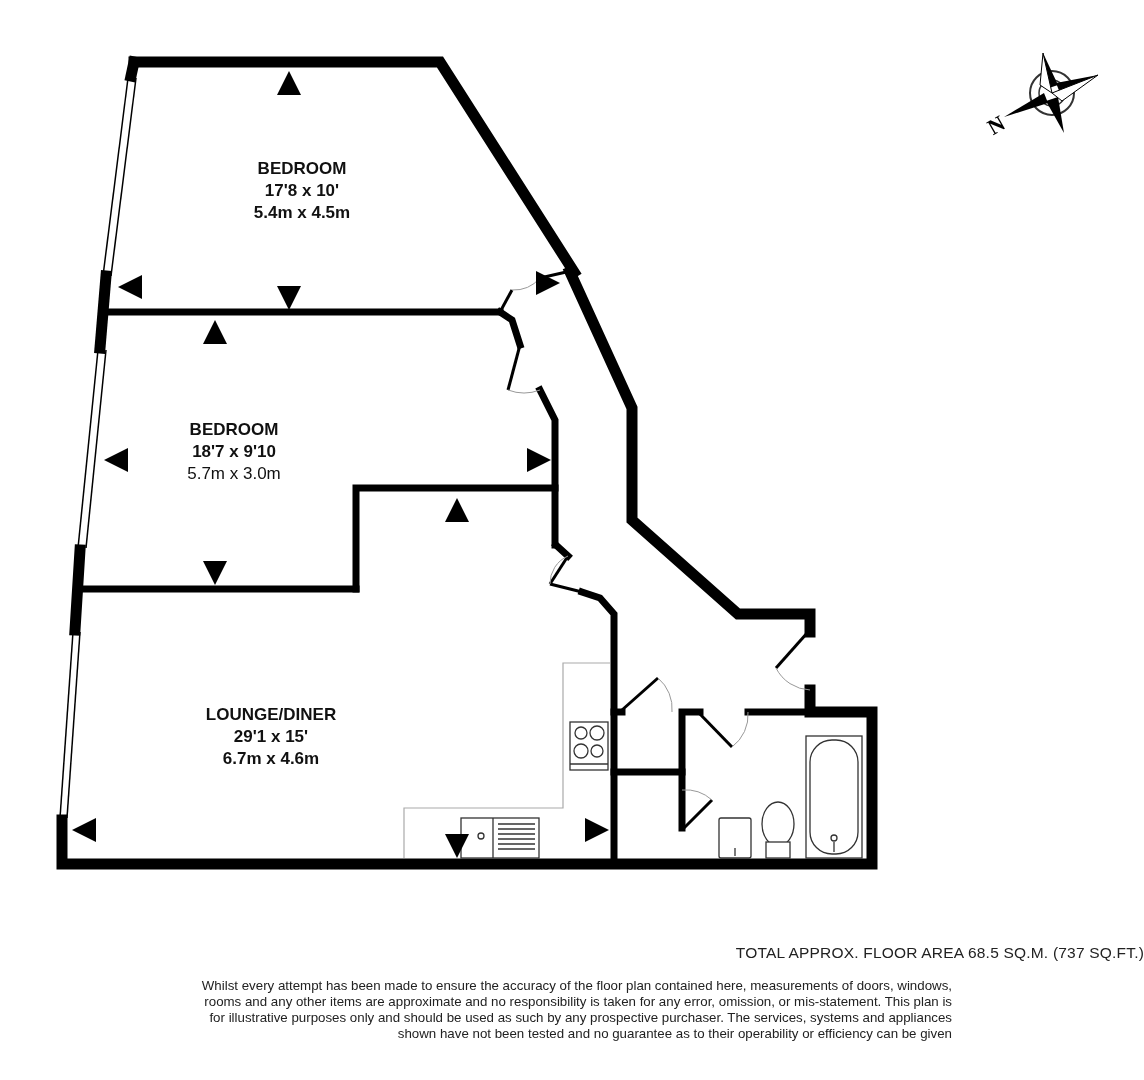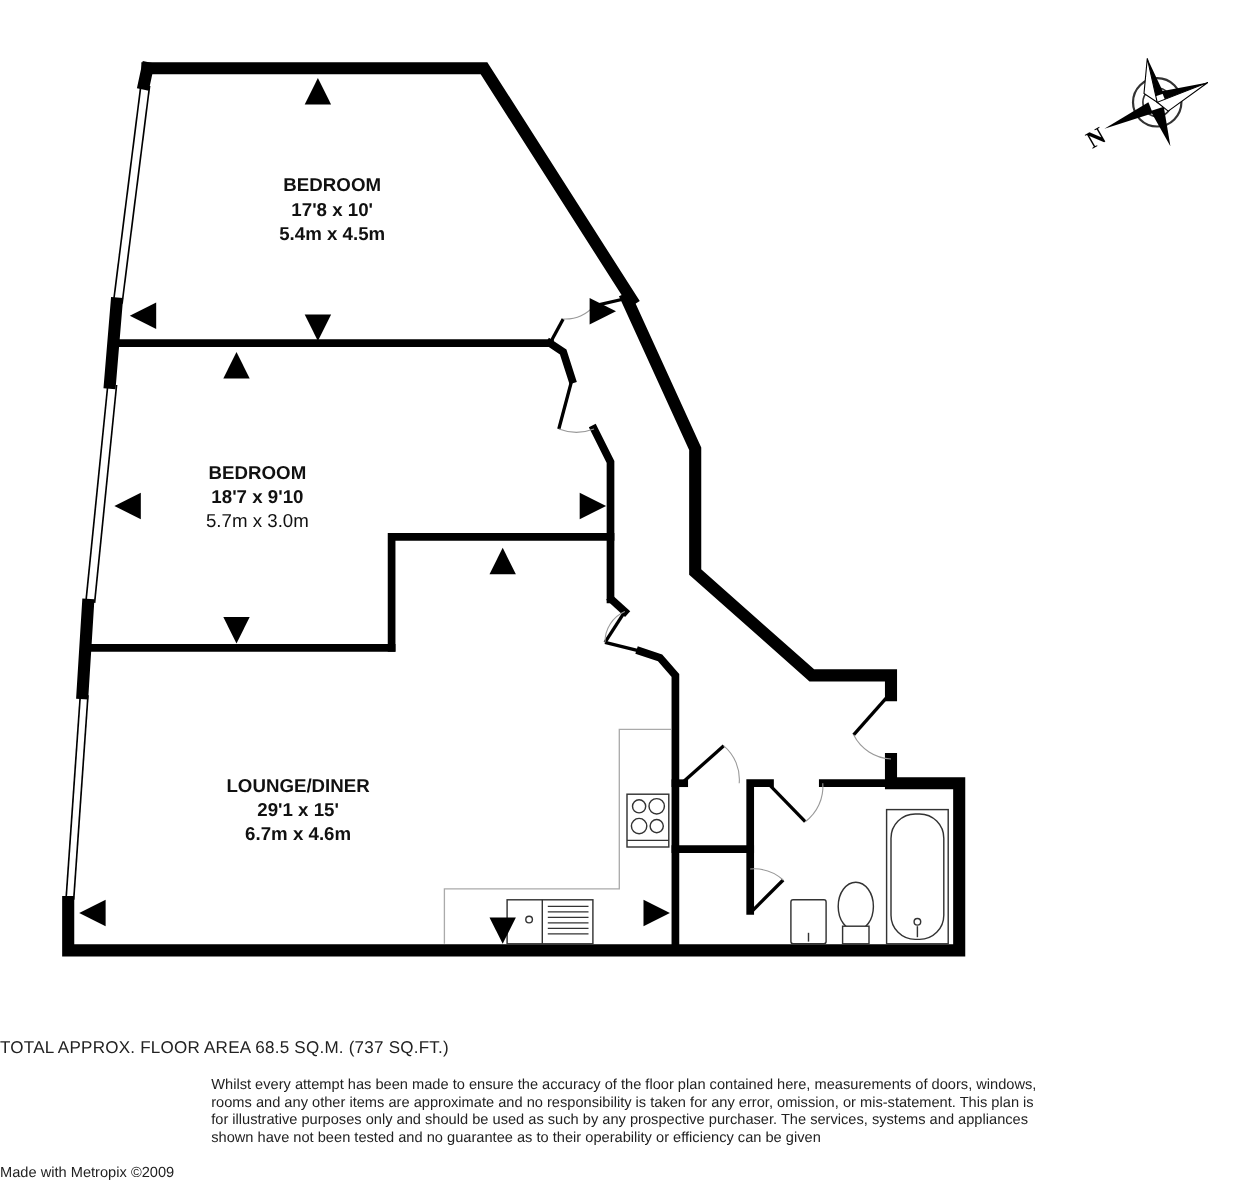--- a/index.html
+++ b/index.html
@@ -1,20 +1,20 @@
 <!DOCTYPE html>
 <html><head>
 <meta charset="utf-8">
 <style>
   html, body { margin: 0; padding: 0; background: #ffffff; }
   body { width: 1144px; height: 1080px; position: relative; overflow: hidden; font-family: "Liberation Sans", sans-serif; }
   #plan { position: absolute; left: 0; top: 0; width: 1144px; height: 1080px; }
   .room-label { position: absolute; text-align: center; color: #111; font-weight: bold; font-size: 17px; line-height: 22px; transform: translateX(-50%); white-space: nowrap; }
   .room-label .dim-metric { font-weight: bold; }
-  #footer { position: absolute; left: 0; width: 1144px; top: 944px; text-align: left; color: #222; }
+  #footer { position: absolute; left: 0; width: 1144px; top: 944px; text-align: right; color: #222; }
   #footer .total { font-size: 15.5px; letter-spacing: 0.2px; margin-bottom: 4px; }
   #footer .disclaimer { font-size: 13.3px; line-height: 16px; width: 760px; margin: 16px auto; }
   #footer .made-with { font-size: 13.3px; line-height: 16px; }
   #compass { position: absolute; left: 980px; top: 45px; width: 125px; height: 95px; }
 </style>
 </head>
 <body>
 
 <svg id="plan" viewBox="0 0 1144 1080" xmlns="http://www.w3.org/2000/svg">
 
@@ -154,14 +154,13 @@
   <polygon points="84,88 66,56 78,52" fill="#000"></polygon>
   <polygon points="24,72 64,48 68,58" fill="#000"></polygon>
   <polygon points="63,8 72,48 60,40" fill="#fff" stroke="#000" stroke-width="1"></polygon>
   <polygon points="118,30 72,48 82,56" fill="#fff" stroke="#000" stroke-width="1"></polygon>
   <text x="8" y="88" font-family="Liberation Serif, serif" font-size="22" font-weight="bold" fill="#000" transform="rotate(-30 15 80)">N</text>
 </svg>
 
 <div id="footer">
   <div class="total">TOTAL APPROX. FLOOR AREA 68.5 SQ.M. (737 SQ.FT.)</div>
   <div class="disclaimer">Whilst every attempt has been made to ensure the accuracy of the floor plan contained here, measurements of doors, windows, rooms and any other items are approximate and no responsibility is taken for any error, omission, or mis-statement. This plan is for illustrative purposes only and should be used as such by any prospective purchaser. The services, systems and appliances shown have not been tested and no guarantee as to their operability or efficiency can be given</div>
-  <div class="made-with">Made with Metropix ©2009</div>
 </div>
 
 </body></html>

